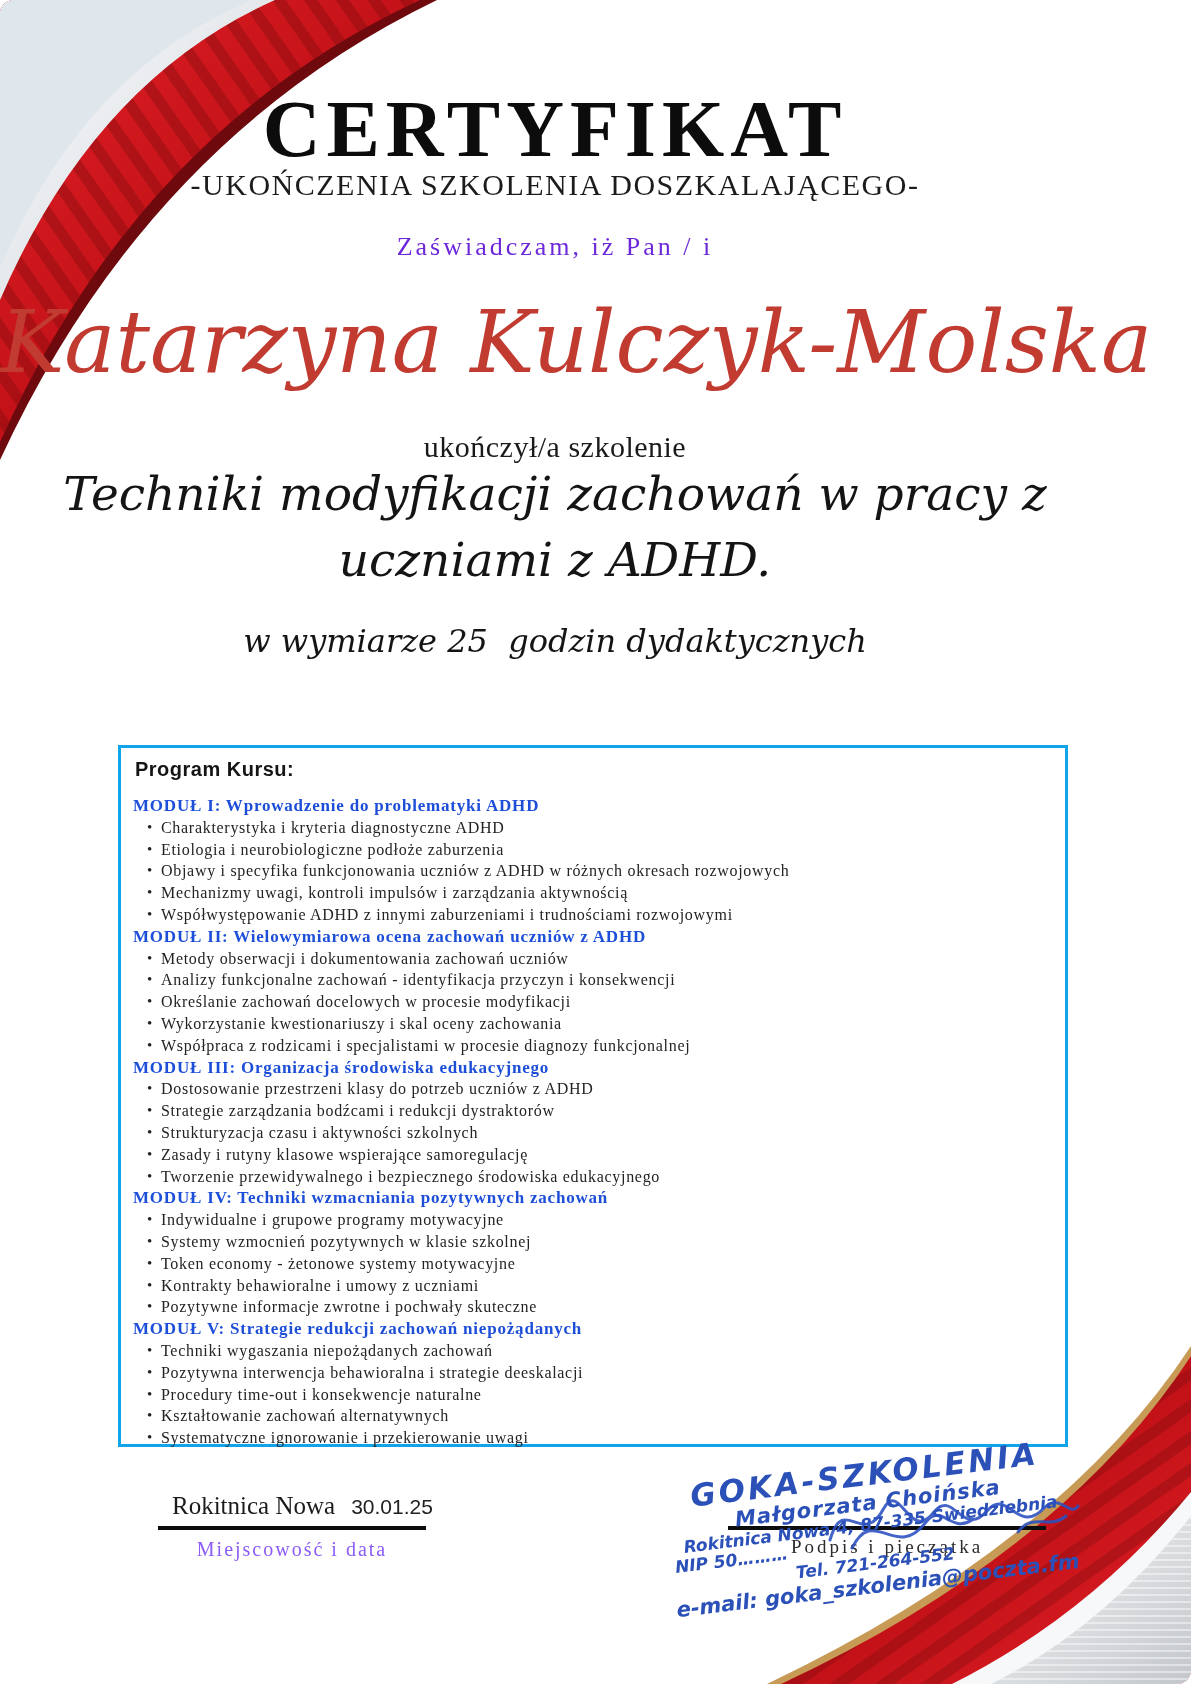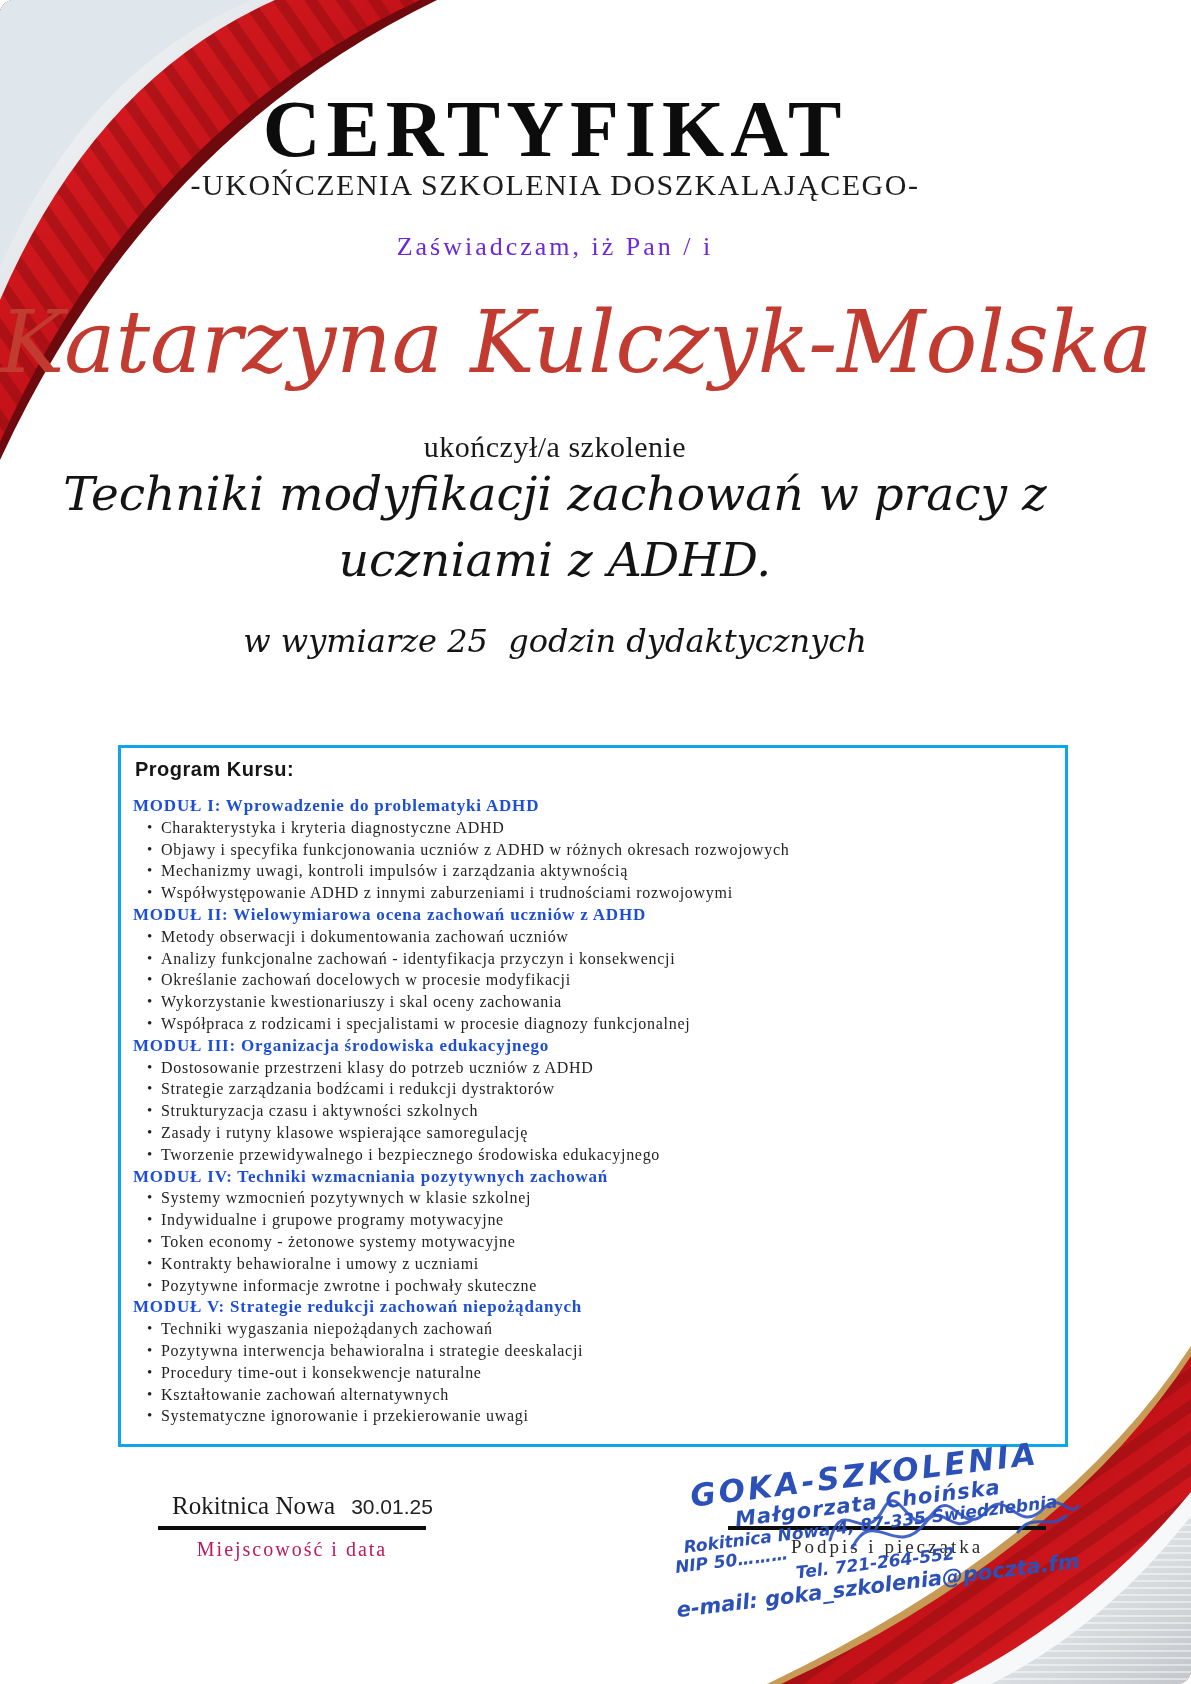--- a/index.html
+++ b/index.html
@@ -69,21 +69,21 @@
   
   .place-date{
     left:172px;top:1492px;width:260px;white-space:nowrap;
   }
   .place-text{font-size:25px;color:#1b1b1b;}
   .date-text{font-size:21px;font-family:"Liberation Sans", sans-serif;color:#222;margin-left:12px;}
   .sig-line{height:4px;background:#0d0d0d;}
   .line-left{left:158px;top:1526px;width:268px;}
   .label-left{
     left:158px;top:1538px;width:268px;text-align:center;
-    font-size:20px;letter-spacing:2px;color:#be185d;
+    font-size:20px;letter-spacing:2px;color:#8b5cf6;
   }
   .line-right{left:728px;top:1526px;width:318px;}
   .label-right{
     left:728px;top:1536px;width:318px;text-align:center;
     font-size:19px;letter-spacing:3px;color:#2b2b2b;
   }
 
   
   .stamp{
     left:656px;top:1458px;width:430px;text-align:center;
@@ -165,20 +165,21 @@
   <div class="abs center course-line1">Techniki modyfikacji zachowań w pracy z</div>
   <div class="abs center course-line2">uczniami z ADHD.</div>
   <div class="abs center hours">w wymiarze 25  godzin dydaktycznych</div>
 
   <div class="abs program-box">
     <div class="program-heading">Program Kursu:</div>
     <div>
         <div class="module-title">MODUŁ I: Wprowadzenie do problematyki ADHD</div>
         <ul class="module-items">
           <li>Charakterystyka i kryteria diagnostyczne ADHD</li>
+          <li>Etiologia i neurobiologiczne podłoże zaburzenia</li>
           <li>Objawy i specyfika funkcjonowania uczniów z ADHD w różnych okresach rozwojowych</li>
           <li>Mechanizmy uwagi, kontroli impulsów i zarządzania aktywnością</li>
           <li>Współwystępowanie ADHD z innymi zaburzeniami i trudnościami rozwojowymi</li>
         </ul>
         <div class="module-title">MODUŁ II: Wielowymiarowa ocena zachowań uczniów z ADHD</div>
         <ul class="module-items">
           <li>Metody obserwacji i dokumentowania zachowań uczniów</li>
           <li>Analizy funkcjonalne zachowań - identyfikacja przyczyn i konsekwencji</li>
           <li>Określanie zachowań docelowych w procesie modyfikacji</li>
           <li>Wykorzystanie kwestionariuszy i skal oceny zachowania</li>
@@ -187,22 +188,22 @@
         <div class="module-title">MODUŁ III: Organizacja środowiska edukacyjnego</div>
         <ul class="module-items">
           <li>Dostosowanie przestrzeni klasy do potrzeb uczniów z ADHD</li>
           <li>Strategie zarządzania bodźcami i redukcji dystraktorów</li>
           <li>Strukturyzacja czasu i aktywności szkolnych</li>
           <li>Zasady i rutyny klasowe wspierające samoregulację</li>
           <li>Tworzenie przewidywalnego i bezpiecznego środowiska edukacyjnego</li>
         </ul>
         <div class="module-title">MODUŁ IV: Techniki wzmacniania pozytywnych zachowań</div>
         <ul class="module-items">
+          <li>Indywidualne i grupowe programy motywacyjne</li>
           <li>Systemy wzmocnień pozytywnych w klasie szkolnej</li>
-          <li>Indywidualne i grupowe programy motywacyjne</li>
           <li>Token economy - żetonowe systemy motywacyjne</li>
           <li>Kontrakty behawioralne i umowy z uczniami</li>
           <li>Pozytywne informacje zwrotne i pochwały skuteczne</li>
         </ul>
         <div class="module-title">MODUŁ V: Strategie redukcji zachowań niepożądanych</div>
         <ul class="module-items">
           <li>Techniki wygaszania niepożądanych zachowań</li>
           <li>Pozytywna interwencja behawioralna i strategie deeskalacji</li>
           <li>Procedury time-out i konsekwencje naturalne</li>
           <li>Kształtowanie zachowań alternatywnych</li>

